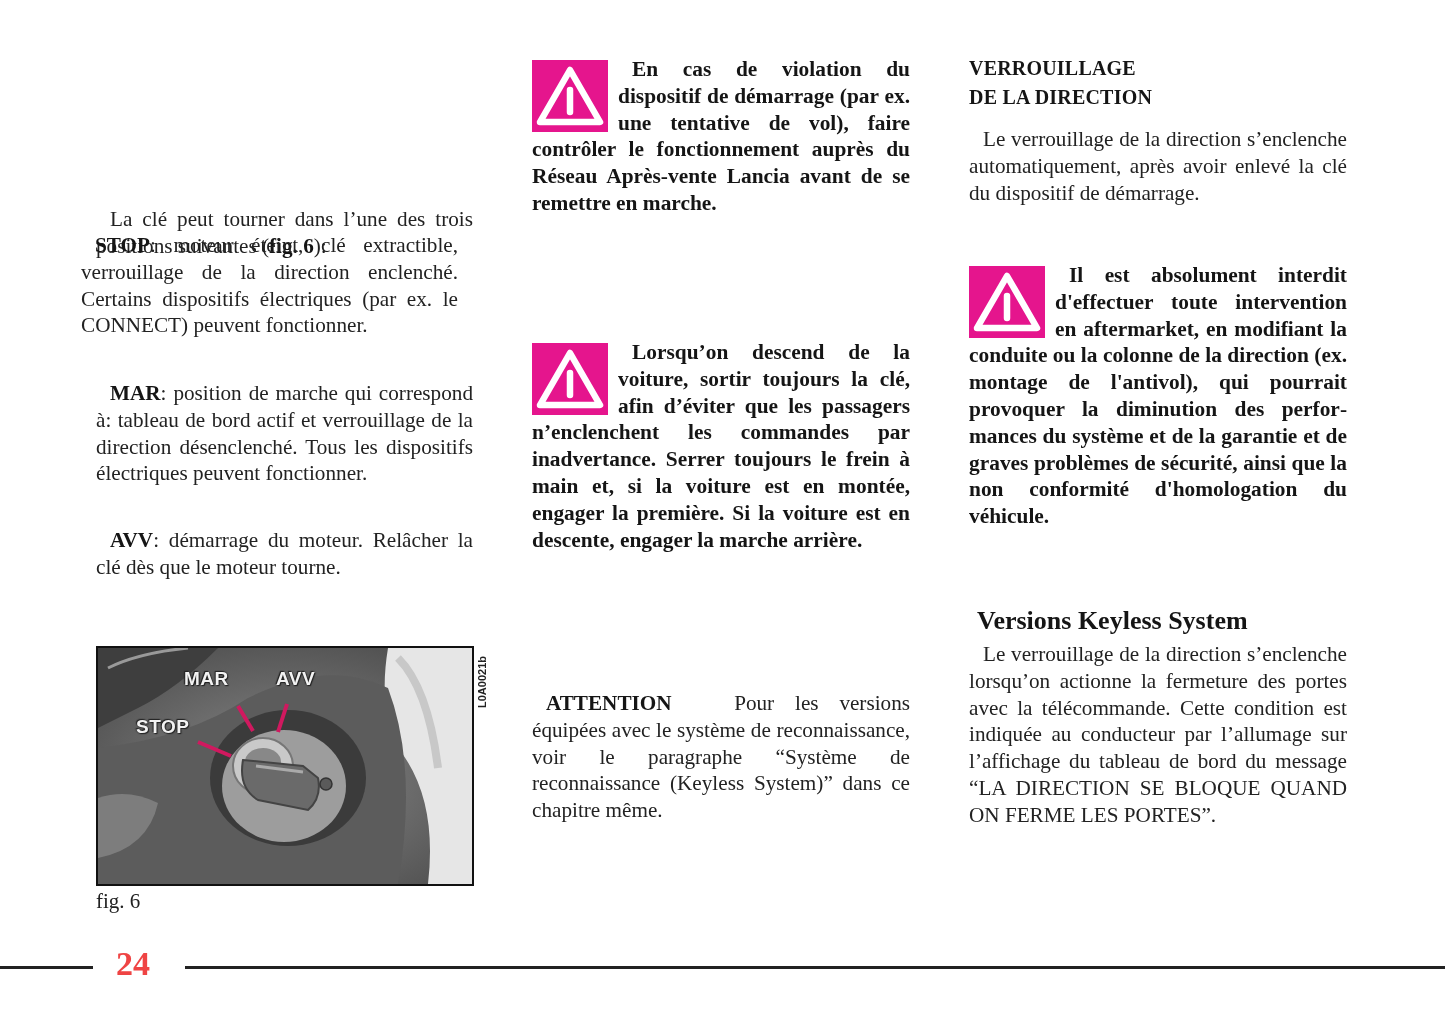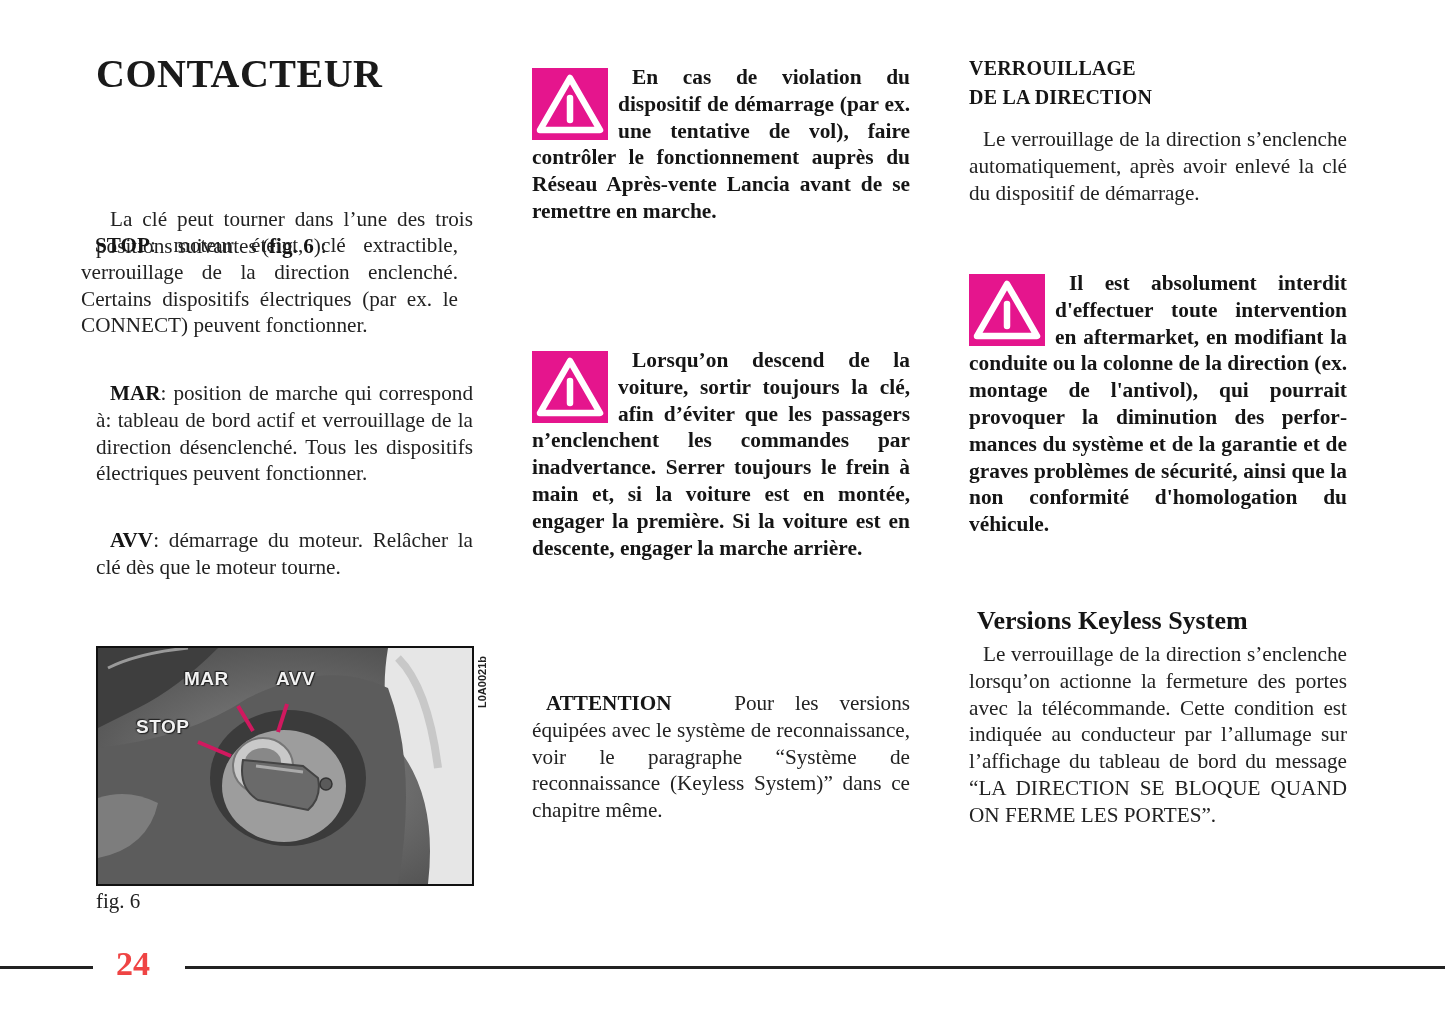--- a/index.html
+++ b/index.html
@@ -43,21 +43,20 @@
 
     .p-abs { position: absolute; }
 
     .warn-block {
       position: absolute;
       font-weight: bold;
       font-size: 21.4px;
       line-height: 26.8px;
       text-align: justify;
       color: #151515;
-      margin-top: 8px;
     }
     .warn-block .warn-icon {
       float: left;
       width: 76px;
       height: 72px;
       margin: 4px 10px 2px 0;
       background: #e5158d;
       position: relative;
     }
     .warn-block .warn-icon svg {
@@ -146,21 +145,20 @@
       font-weight: bold;
       font-size: 34px;
       line-height: 40px;
       color: #ef4444;
     }
   </style>
 </head>
 <body>
 
 <h1 class="main-title">
-  <span>CONTACTEUR</span>
 </h1>
 
 <p class="body p-abs" style="left:96px; top:166px; width:377px;margin-top:40px;"><span>La clé peut tourner dans l’une des trois positions suivantes (</span><b>fig. 6</b><span>):</span></p>
 
 <p class="body p-abs" style="left:81px; top:232px; width:377px;"><b>STOP</b><span>: moteur éteint, clé extractible, verrouillage de la direction enclenché. Certains dispositifs électriques (par ex. le CONNECT) peuvent fonction­ner.</span></p>
 
 <p class="body p-abs" style="left:96px; top:380px; width:377px;"><b>MAR</b><span>: position de marche qui cor­respond à: tableau de bord actif et verrouillage de la direction désen­clenché. Tous les dispositifs élec­triques peuvent fonctionner.</span></p>
 
 <p class="body p-abs" style="left:96px; top:527px; width:377px;"><b>AVV</b><span>: démarrage du moteur. Relâ­cher la clé dès que le moteur tourne.</span></p>
 

